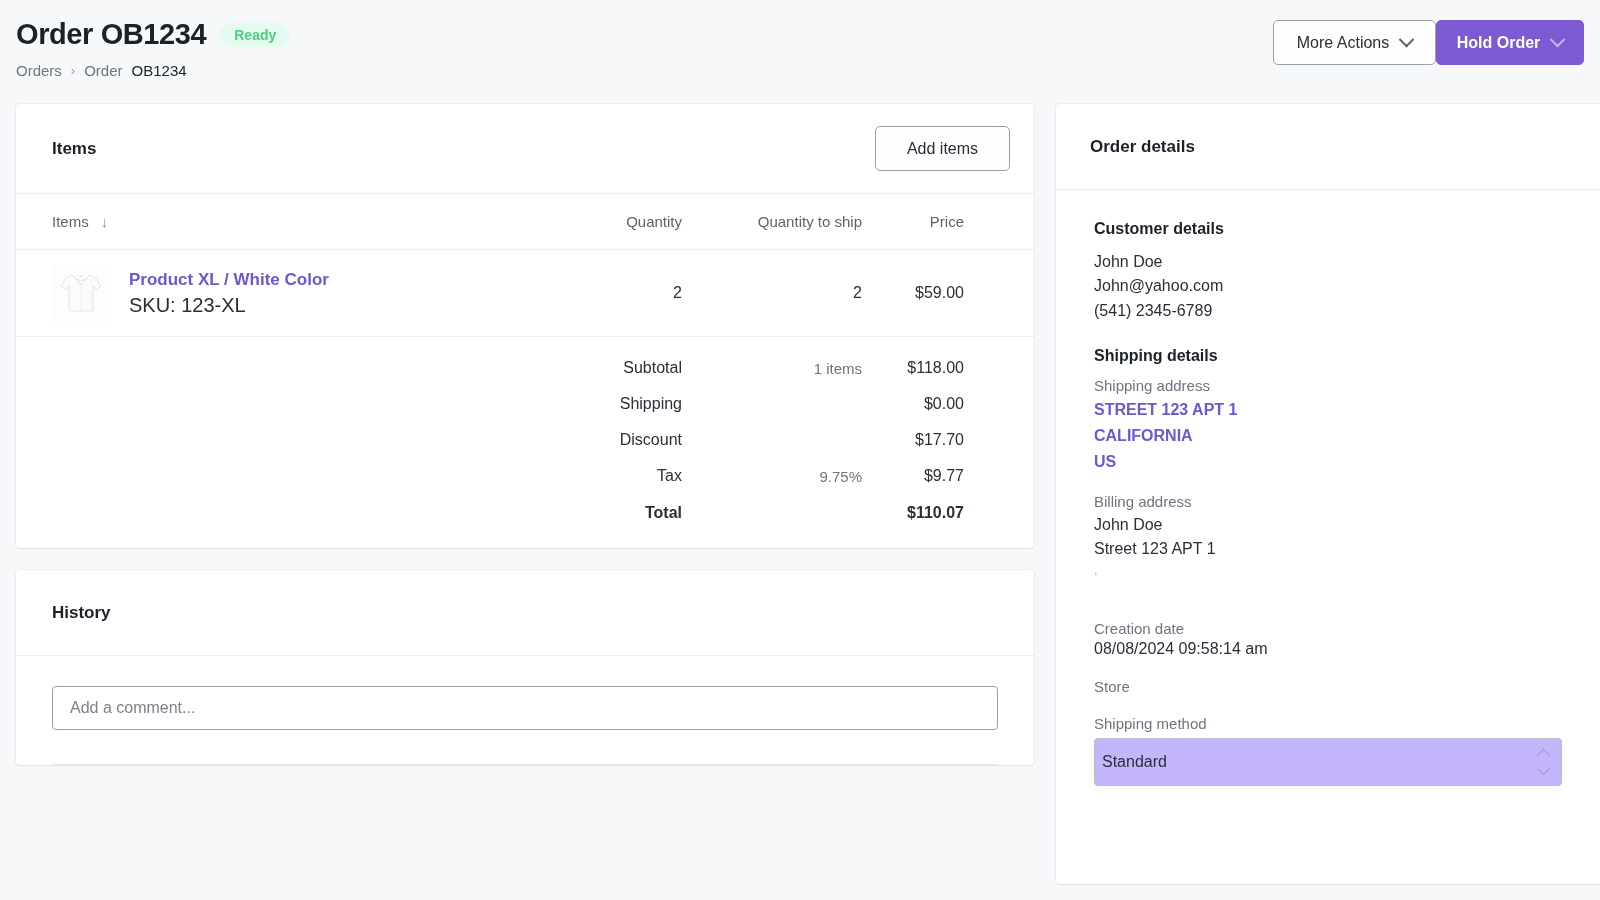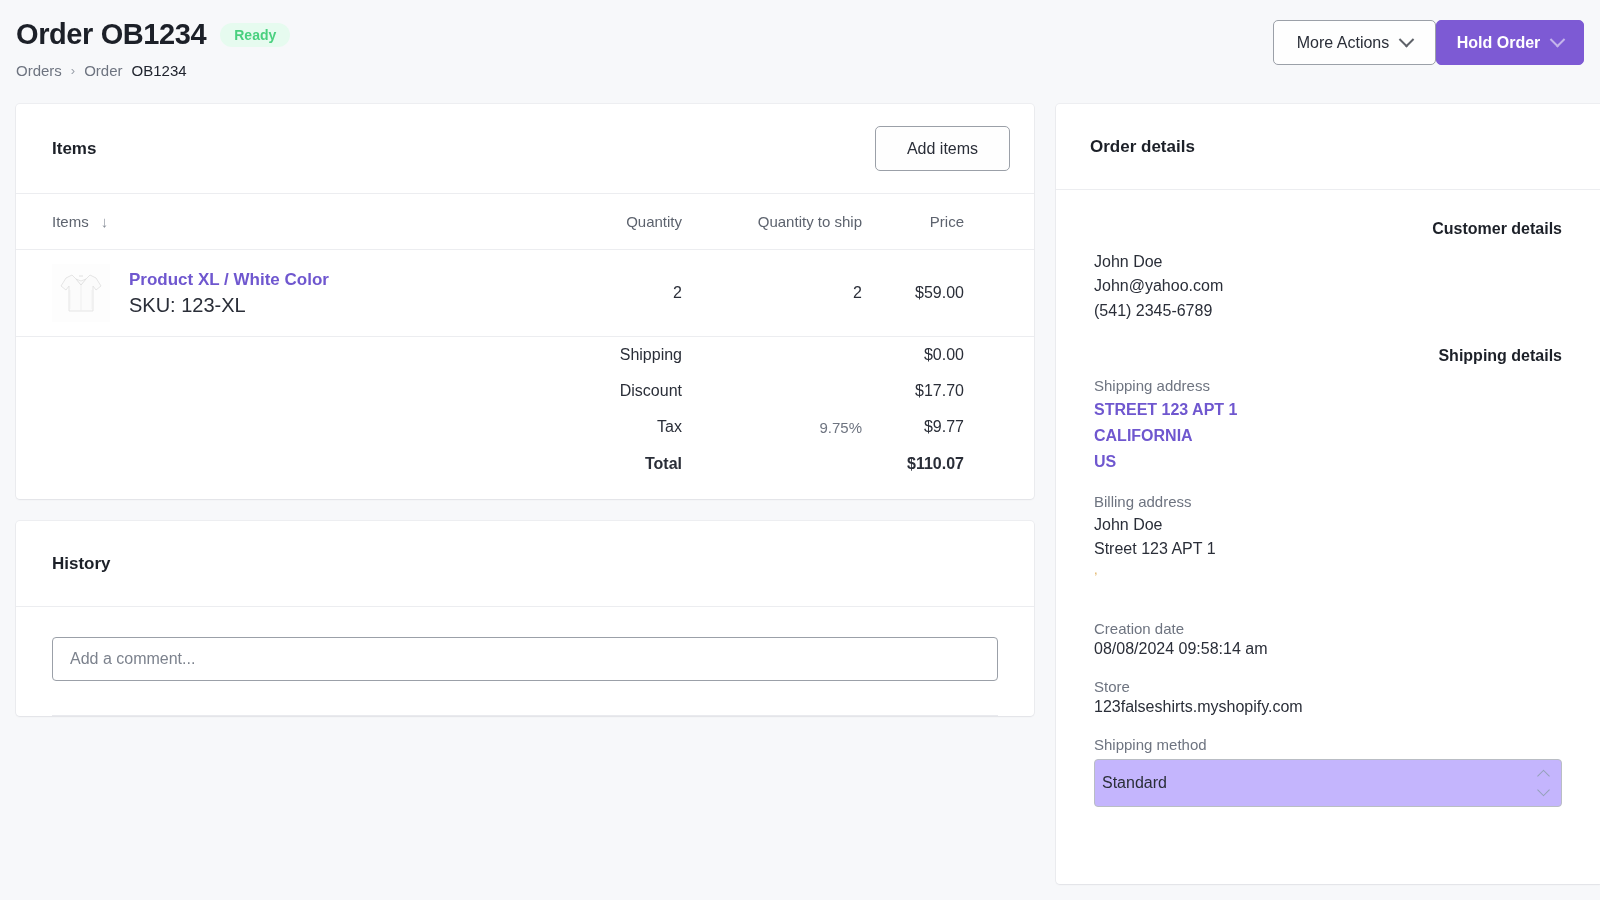--- a/index.html
+++ b/index.html
@@ -199,21 +199,20 @@
   }
 
   
   .side-card { border-radius: 4px 0 0 4px; min-height: 780px; }
   .side-body { padding: 30px 38px 0 38px; }
   .side-sub {
     font-size: 16px;
     font-weight: bold;
     color: #1c2028;
     margin-bottom: 12px;
-    text-align: right;
   }
   .side-line { font-size: 16px; color: #2a2e38; line-height: 1.52; }
   .side-gap { height: 24px; }
   .field-label {
     font-size: 15px;
     color: #6e7480;
     margin-bottom: 3px;
   }
   .addr-strong {
     font-size: 16px;
@@ -331,20 +330,26 @@
                   <a class="item-link" href="#">Product XL / White Color</a>
                   <span class="item-sku">SKU: 123-XL</span>
                 </div>
               </div>
             </td>
             <td class="col-qty">2</td>
             <td class="col-ship">2</td>
             <td class="col-price">$59.00</td>
           </tr>
 
+          <tr class="total-row first">
+            <td></td>
+            <td class="t-label">Subtotal</td>
+            <td class="t-note">1 items</td>
+            <td class="t-value">$118.00</td>
+          </tr>
           <tr class="total-row">
             <td></td>
             <td class="t-label">Shipping</td>
             <td class="t-note"></td>
             <td class="t-value">$0.00</td>
           </tr>
           <tr class="total-row">
             <td></td>
             <td class="t-label">Discount</td>
             <td class="t-note"></td>
@@ -414,21 +419,20 @@
 
         <div style="height:44px"></div>
 
         <div class="field-block">
           <div class="field-label">Creation date</div>
           <div class="field-value">08/08/2024 09:58:14 am</div>
         </div>
 
         <div class="field-block">
           <div class="field-label">Store</div>
-          <div class="field-value">123falseshirts.myshopify.com</div>
         </div>
 
         <div class="field-block">
           <div class="field-label">Shipping method</div>
           <div class="select-wrap">
             <select class="ship-method">
               <option>Standard</option>
             </select>
             <span class="spinner">
               <span class="spin-up"></span>

